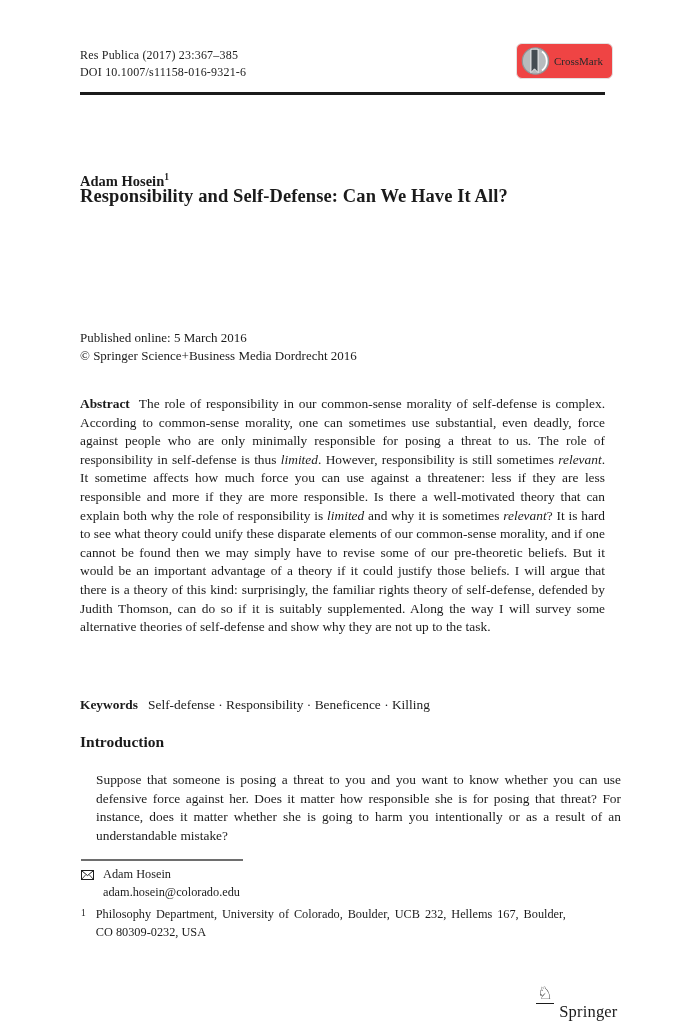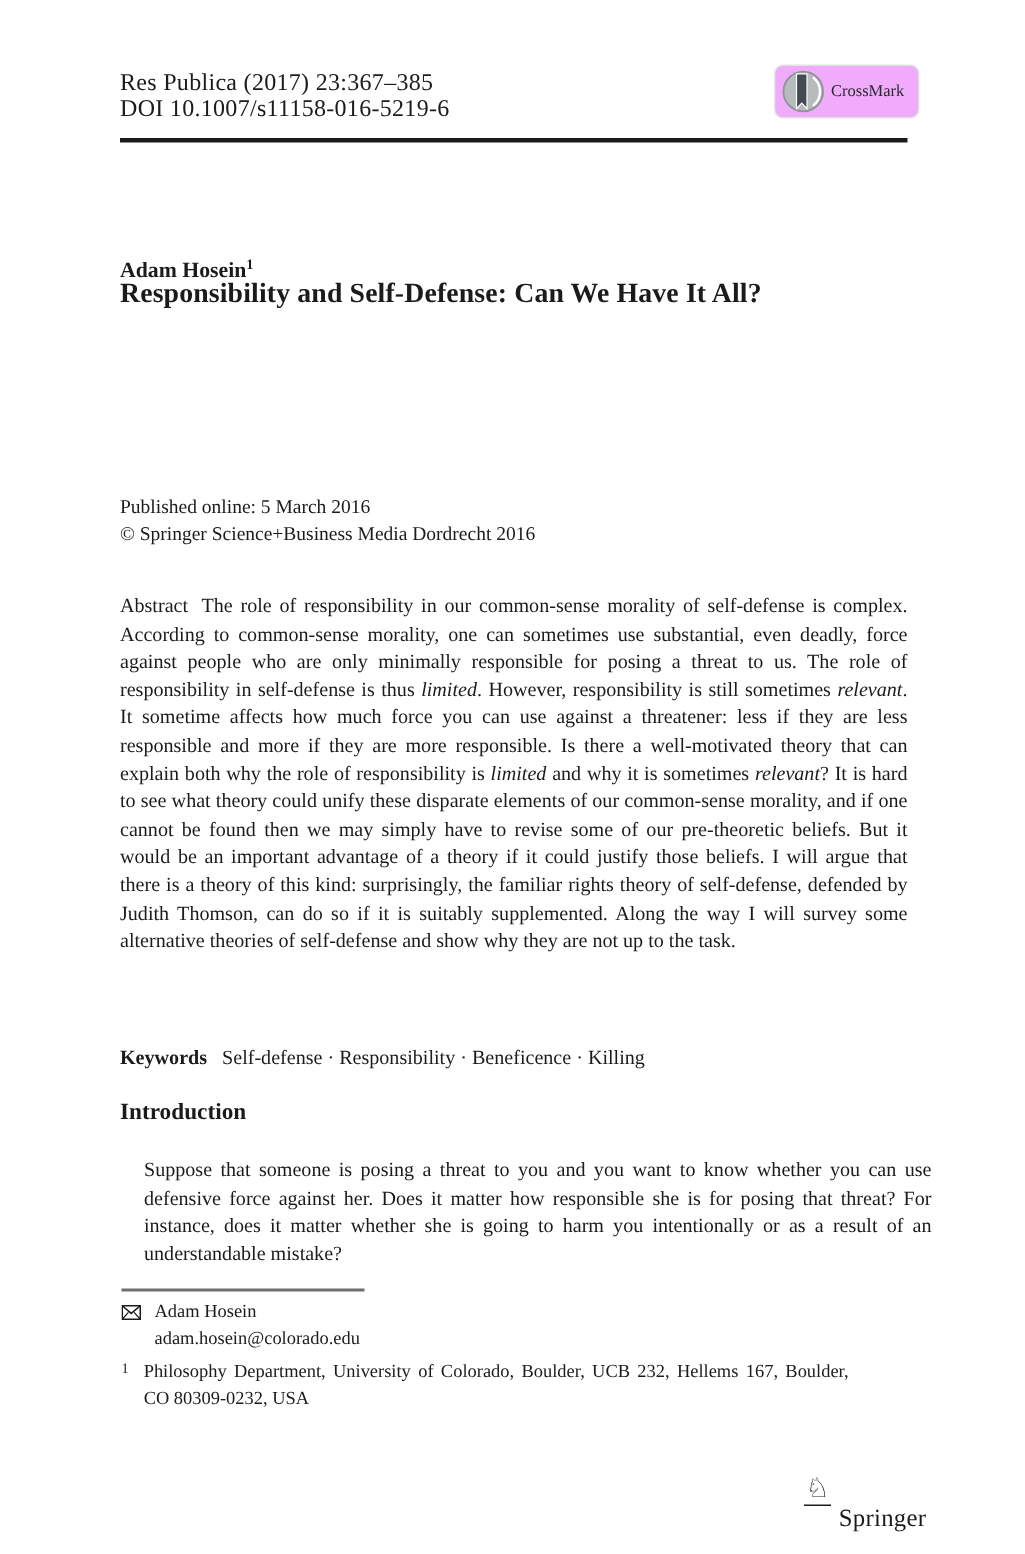--- a/index.html
+++ b/index.html
@@ -10,31 +10,31 @@
     background: #ffffff;
     font-family: "Liberation Serif", "DejaVu Serif", serif;
     color: #1b1b1b;
     overflow: hidden;
   }
 
   
   .header-meta {
     position: absolute;
     left: 80px; top: 47px;
-    font-size: 16px;
+    font-size: 12px;
     line-height: 17px;
     letter-spacing: 0.2px;
   }
   .crossmark-badge {
     position: absolute;
     left: 516px; top: 43px;
     width: 97px; height: 36px;
     display: flex;
     align-items: center;
-    background: #f0abfc;
+    background: #ef4444;
     border: 1px solid #e2e2e2;
     border-radius: 6px;
     box-sizing: border-box;
   }
   .crossmark-badge svg { margin-left: 3px; flex: 0 0 auto; }
   .crossmark-label {
     font-size: 11px;
     margin-left: 3px;
     color: #2a2a2a;
   }
@@ -72,21 +72,21 @@
 
   
   .abstract {
     position: absolute;
     left: 80px; top: 395px;
     width: 525px;
     font-size: 13.4px;
     line-height: 18.6px;
     text-align: justify;
   }
-  .abstract .label { font-weight: normal; margin-right: 9px; }
+  .abstract .label { font-weight: bold; margin-right: 9px; }
 
   .keywords {
     position: absolute;
     left: 80px; top: 697px;
     width: 525px;
     font-size: 13.4px;
   }
   .keywords .label { font-weight: bold; margin-right: 10px; }
 
   .section-heading {
@@ -161,21 +161,21 @@
     margin-top: 36px;
   }
 </style>
 </head>
 <body>
 
 <div class="page">
 
   <div class="header-meta">
     <div>Res Publica (2017) 23:367–385</div>
-    <div>DOI 10.1007/s11158-016-5219-6</div>
+    <div>DOI 10.1007/s11158-016-9321-6</div>
   </div>
 
   <div class="crossmark-badge">
     <svg width="31" height="31" viewBox="0 0 31 31">
       <circle cx="15.5" cy="15" r="13.2" fill="#b7bbbe" stroke="#8f9497" stroke-width="1.2"></circle>
       <path d="M22 5.5 A12 12 0 0 1 22 24.5" fill="none" stroke="#ffffff" stroke-width="1.6"></path>
       <path d="M11 3.2 L18 3.2 L18 26.5 L14.5 22.8 L11 26.5 Z" fill="#444c52" stroke="#ffffff" stroke-width="0.8"></path>
     </svg>
     <span class="crossmark-label">CrossMark</span>
   </div>

